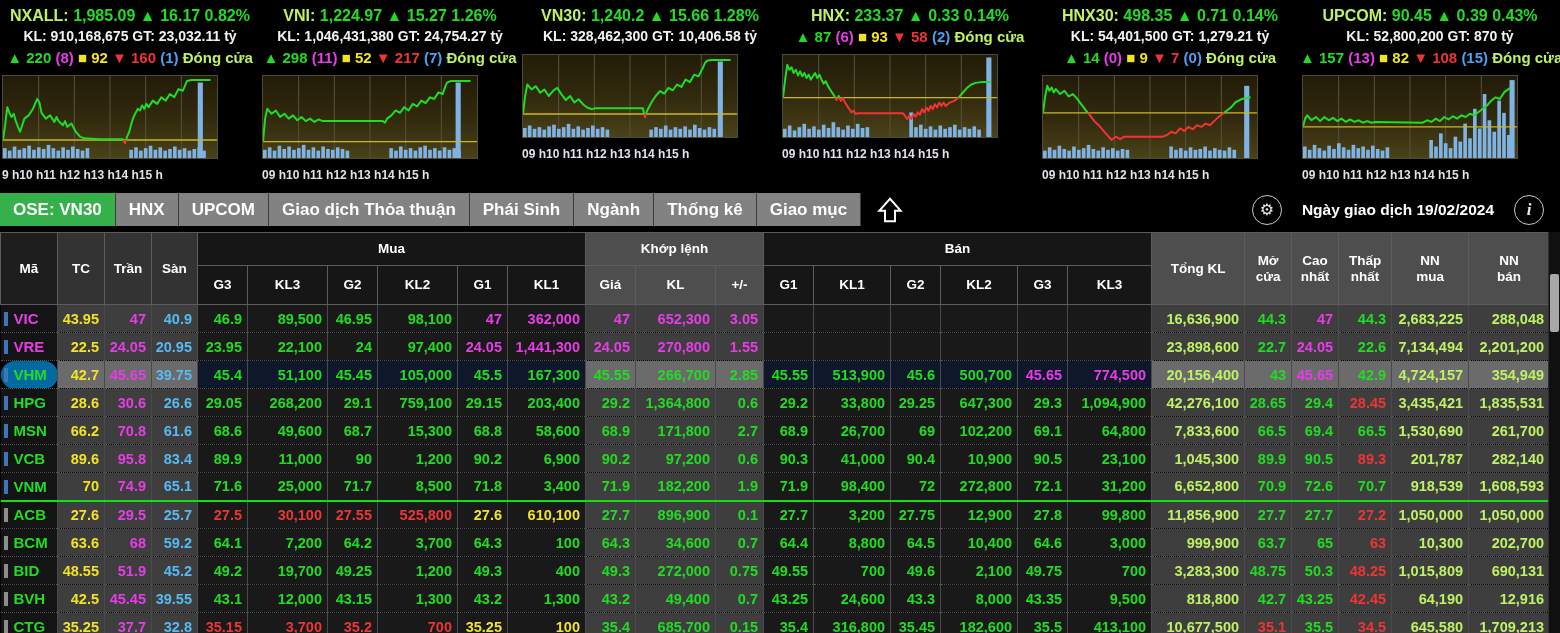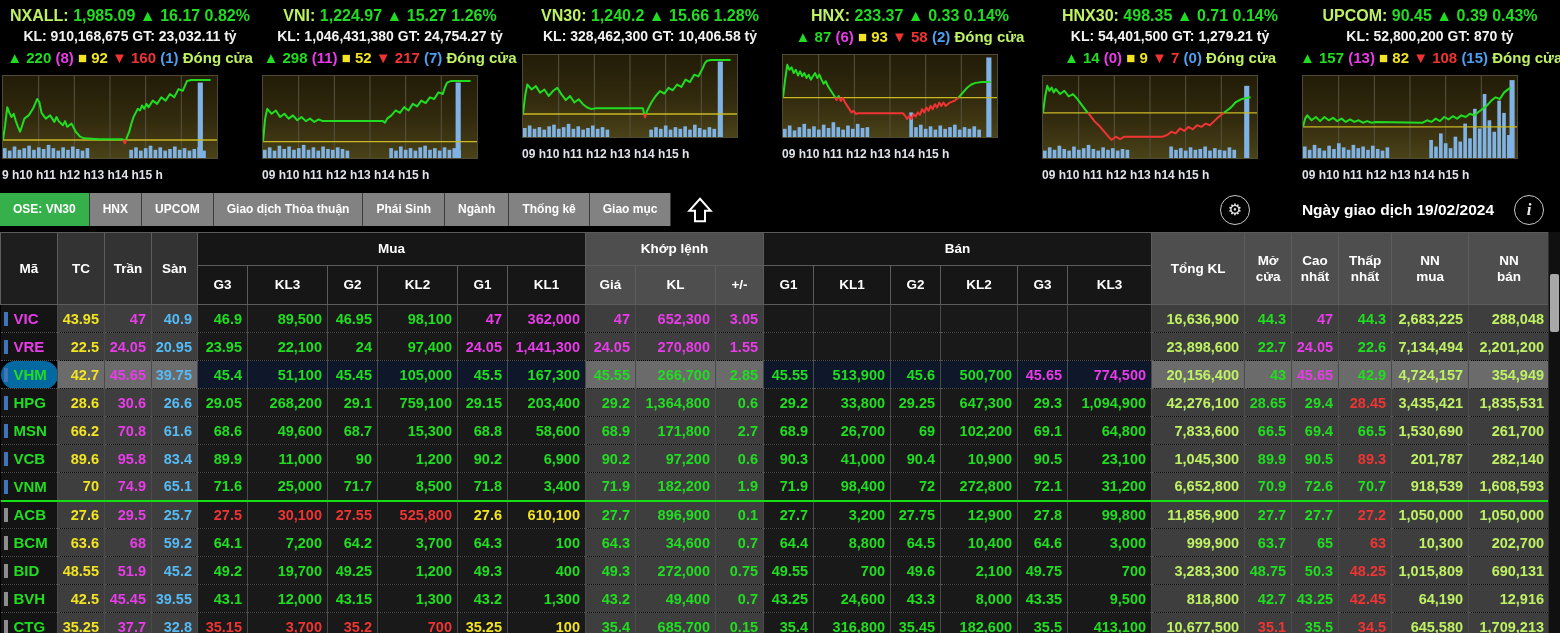--- a/index.html
+++ b/index.html
@@ -17,28 +17,28 @@
   .chart-wrap{position:relative;height:84px;margin-top:7px;margin-left:2px;width:216px;}
   .chart-wrap svg{display:block;width:216px;height:84px;
     background:linear-gradient(to bottom,#221c08 0%,#332b0e 55%,#4a4218 100%);
     border:1px solid #4e4b33;box-sizing:border-box;}
   .xlabels{position:relative;width:254px;margin-left:2px;height:20px;margin-top:6px;
     display:flex;justify-content:flex-start;}
   .xlabels span{font-size:12px;font-weight:bold;color:#dfe3ea;line-height:20px;}
   
   .tabbar{height:45px;display:flex;align-items:center;background:#000;}
   .tab{height:33px;line-height:33px;padding:0 13px;background:#828282;color:#fff;
-    font-weight:bold;font-size:12px;border-right:1px solid #3c3c3c;cursor:pointer;white-space:nowrap;}
+    font-weight:bold;font-size:17px;border-right:1px solid #3c3c3c;cursor:pointer;white-space:nowrap;}
   .tab.active{background:#36b04a;}
   .uparrow{margin-left:14px;display:flex;align-items:center;}
   .bar-right{margin-left:auto;display:flex;align-items:center;gap:20px;padding-right:16px;}
   .circle-icon{width:30px;height:30px;border:1.5px solid #c8c8c8;border-radius:50%;
     display:flex;align-items:center;justify-content:center;color:#e8e8e8;font-size:16px;box-sizing:border-box;}
   .info-glyph{font-family:"Liberation Serif",serif;font-style:italic;font-weight:bold;font-size:17px;}
-  .date-label{color:#fff;font-weight:bold;font-size:15.5px;margin-left:32px;}
+  .date-label{color:#fff;font-weight:bold;font-size:15.5px;}
   
   .board{position:relative;}
   table{border-collapse:collapse;table-layout:fixed;width:1549px;}
   th{color:#fff;font-size:13.5px;font-weight:bold;border:1px solid #5c5c5c;
      text-align:center;line-height:1.15;white-space:pre-line;}
   .h-dark{background:#161616;} .h-gray{background:#4e4e4e;} .h-ma{background:#1e1e1e;}
   .h-tcs{background:#333333;}
   thead tr:first-child th{height:30px;} thead tr:last-child th{height:36px;}
   td{height:28px;font-size:14.5px;font-weight:bold;text-align:right;padding:0 5px 0 2px;
      border-right:1px solid #4a4a4a;border-bottom:1px dotted #575757;

